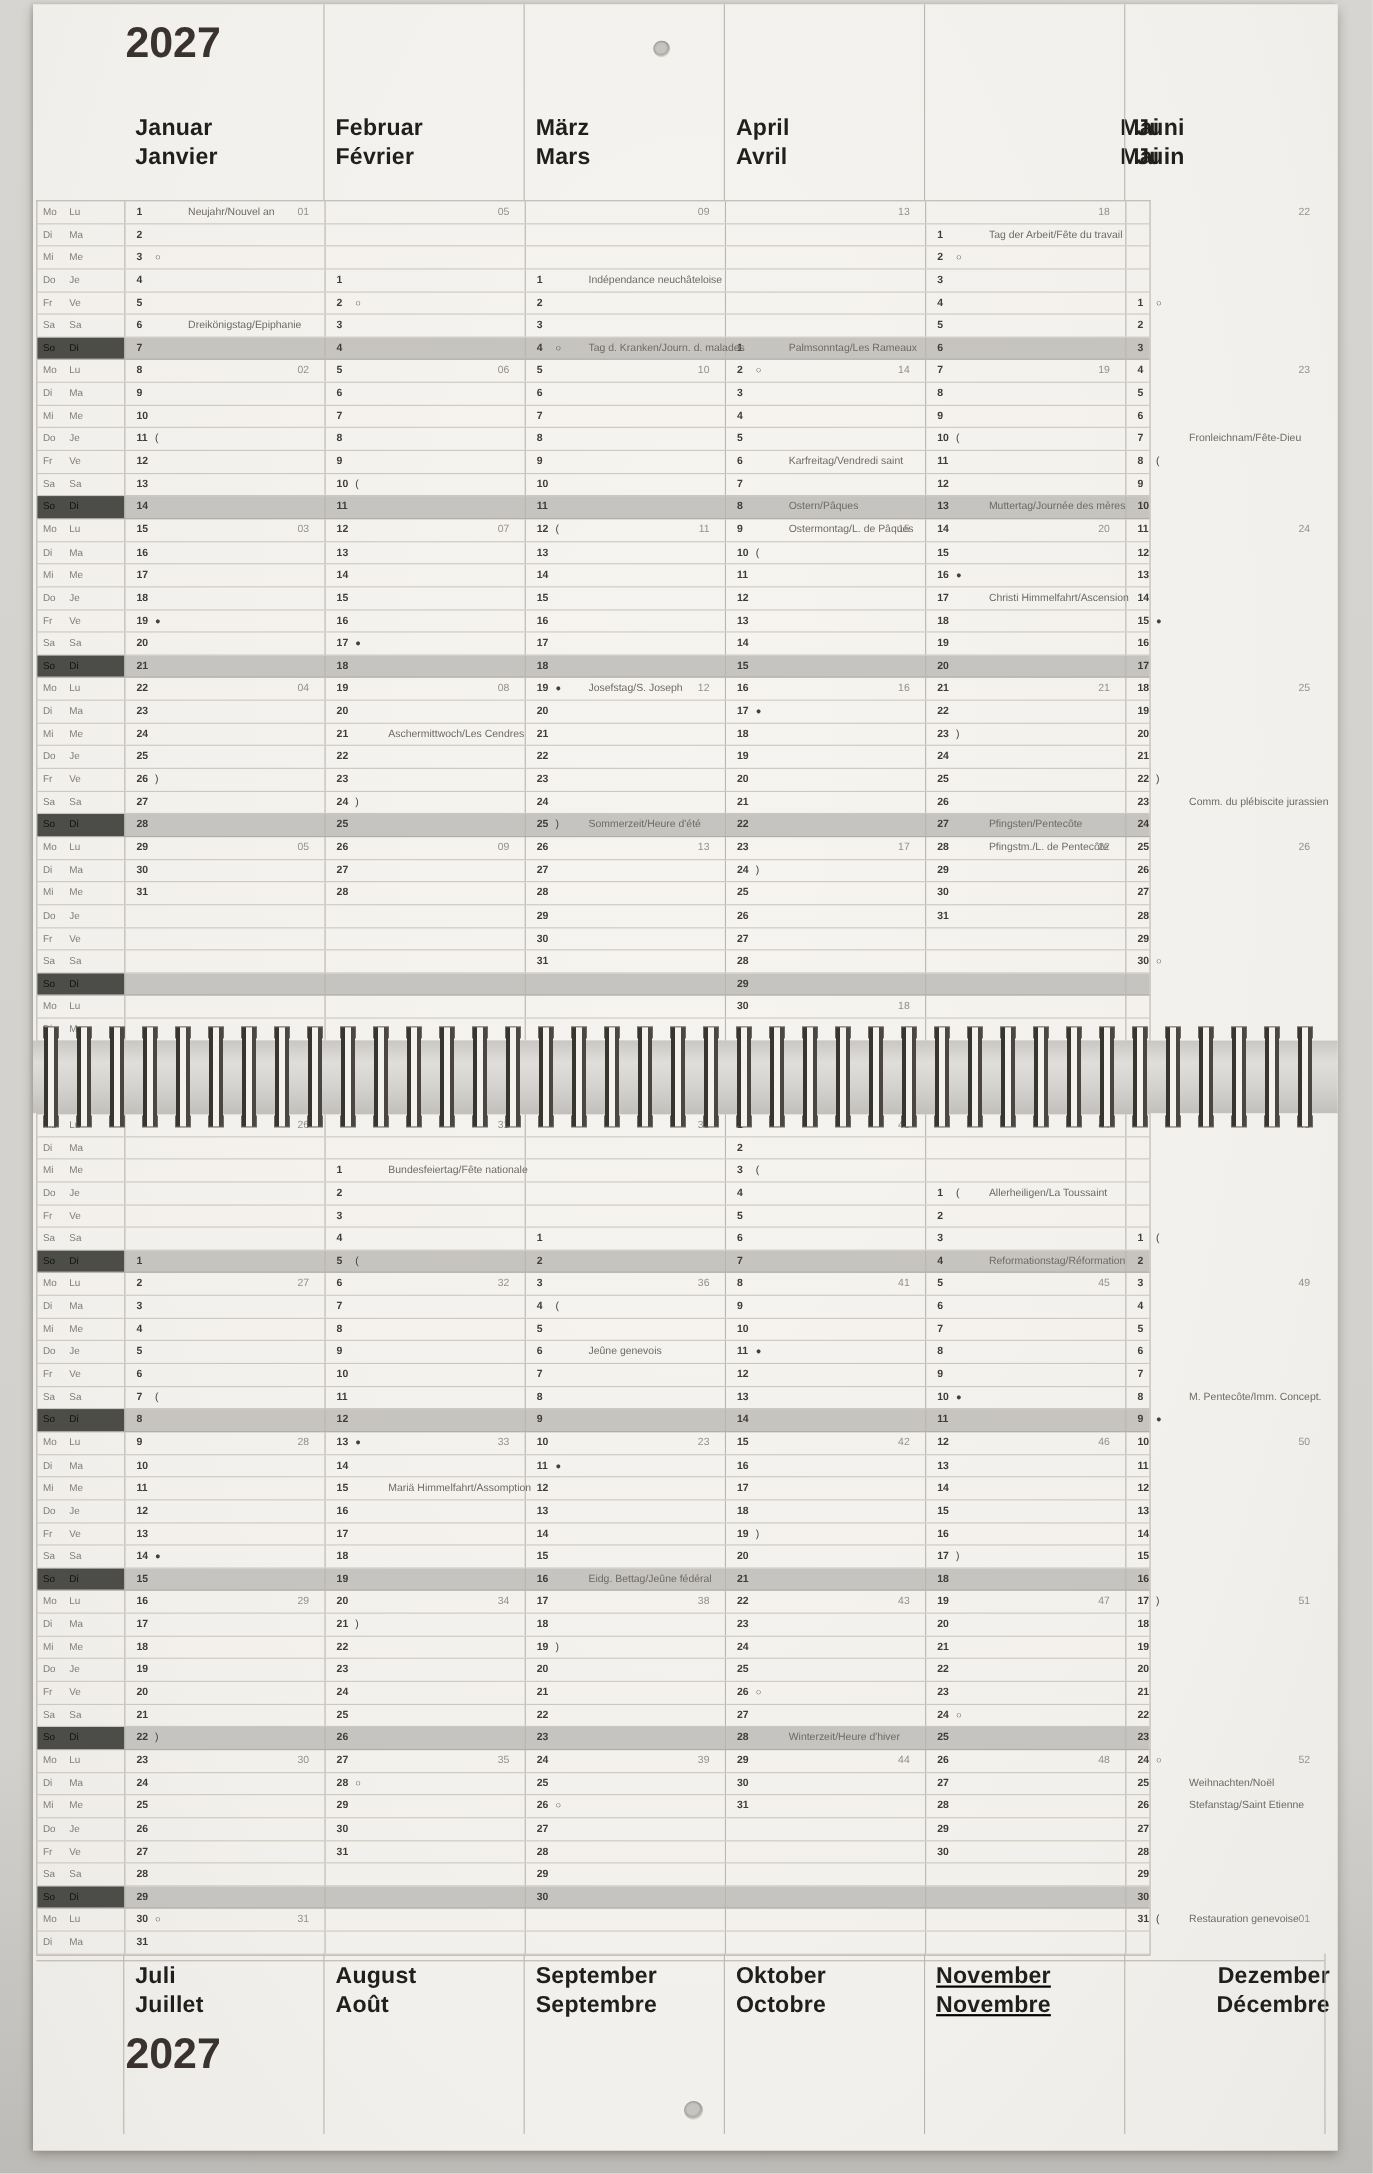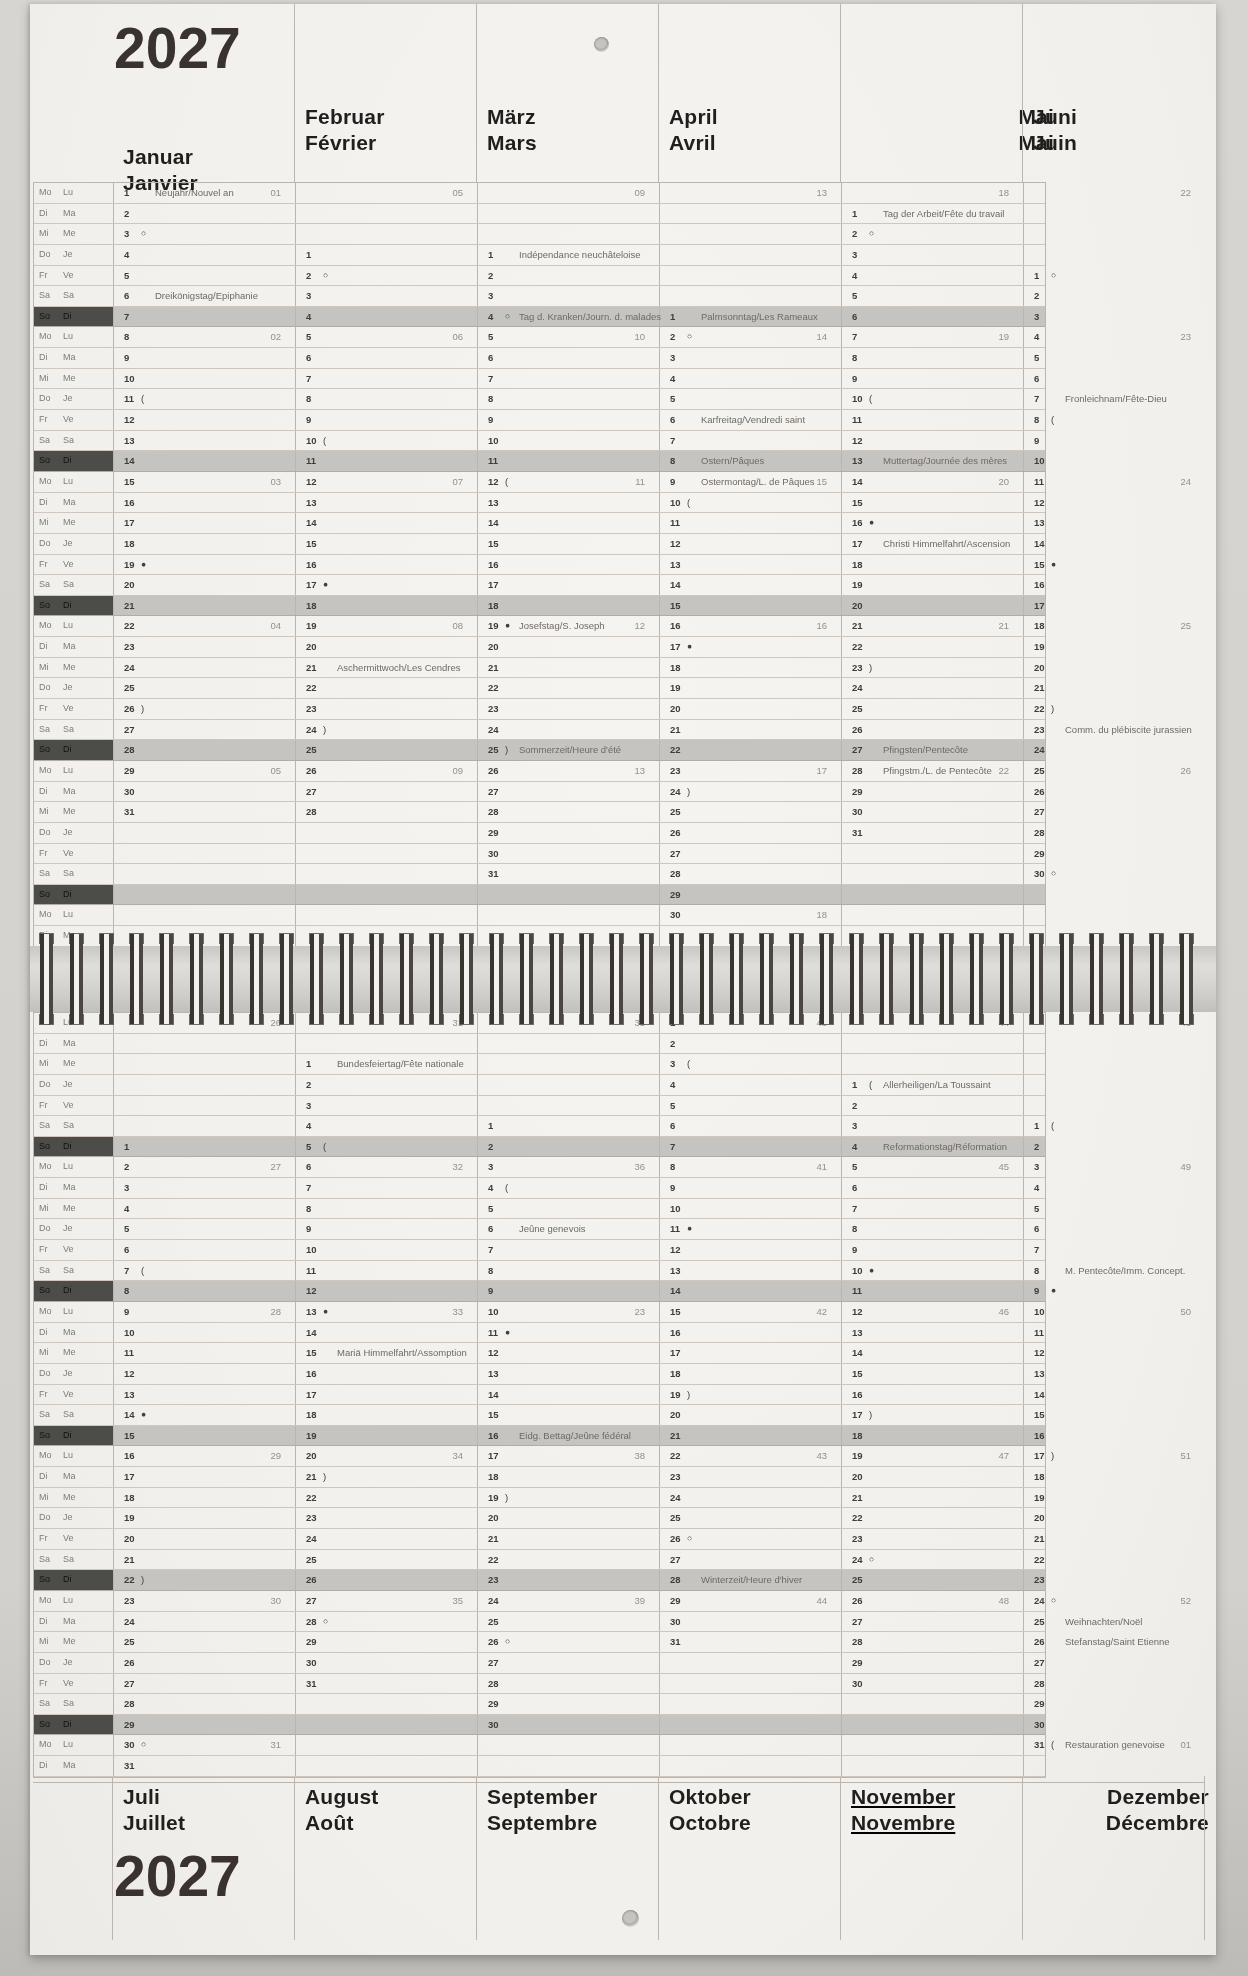--- a/index.html
+++ b/index.html
@@ -19,21 +19,21 @@
     font-family:"Liberation Sans","DejaVu Sans",sans-serif;
     background:linear-gradient(180deg,#d7d5d1 0%,#d3d1cd 80%,#bdbbb7 100%);
     position:relative;overflow:hidden;
   }
   .page{
     position:absolute;left:30px;top:4px;width:1186px;height:1951px;
     background:radial-gradient(ellipse at 50% 35%,#f5f4f1 0%,#f1f0ec 70%,#ebeae6 100%);
     box-shadow:0 4px 10px rgba(60,55,50,.35), -2px 0 3px rgba(60,55,50,.15);
   }
   .year{
-    position:absolute;left:84px;font-size:57px;font-weight:bold;
+    position:absolute;left:84px;font-size:39px;font-weight:bold;
     color:#3a322e;letter-spacing:0px;line-height:1;
   }
   .year.top{top:16px;}
   .year.bottom{top:1844px;}
   .hole{position:absolute;border-radius:50%;
     background:radial-gradient(circle at 45% 40%, #c6c4c0 0 40%, #aeaba6 55%, #e9e7e3 75%, #f2f1ee 100%);
     box-shadow:inset 0 1px 2px rgba(0,0,0,.25);}
   .hole.top{left:564px;top:33px;width:15px;height:15px;}
   .hole.bottom{left:592px;top:1906px;width:17px;height:17px;}
 
@@ -49,21 +49,21 @@
   .row{display:flex;height:var(--rh);border-bottom:1px solid var(--line);position:relative;}
   .row.sun{background:var(--sun-band);border-bottom-color:#b3aca5;}
   .lab{flex:0 0 79px;position:relative;color:var(--label);font-size:9px;line-height:19px;}
   .lab .d1{position:absolute;left:5px;}
   .lab .d2{position:absolute;left:29px;}
   .row.sun .lab{background:var(--sun-label-bg);color:#121210;font-weight:normal;}
   .cell{flex:0 0 182px;position:relative;border-left:1px solid var(--vline);font-size:9.5px;line-height:19px;}
   .date{position:absolute;left:10px;font-weight:bold;color:var(--ink);}
   .moon{position:absolute;left:27px;color:#44413c;font-size:9.5px;}
   .moon.round{font-size:8.5px;}
-  .hol{position:absolute;left:41px;color:var(--holiday);white-space:nowrap;z-index:2;}
+  .hol{position:absolute;left:57px;color:var(--holiday);white-space:nowrap;z-index:2;}
   .wk{position:absolute;right:14px;color:var(--week);}
 
   .binding{position:absolute;left:30px;width:1186px;top:946px;height:66px;
     background:linear-gradient(180deg,#c9c7c3 0%,#e0deda 30%,#d4d2ce 65%,#c2c0bc 100%);}
   .coils{position:absolute;left:33px;width:1171px;top:934px;height:90px;
     background:repeating-linear-gradient(90deg,
       rgba(0,0,0,0) 0 7px,
       #38352f 7px 11px,
       #f3f2ef 11px 16px,
       #4b4641 16px 20px,
@@ -78,21 +78,21 @@
 </style>
 </head>
 <body>
 
 <div class="page">
   <div class="hole top"></div>
   <div class="hole bottom"></div>
   <div class="year top">2027</div>
   <div class="year bottom">2027</div>
   <div id="top-month-titles">
-      <div class="month-title" style="left: 93px; top: 100px; margin-top: 40px;">
+      <div class="month-title" style="left: 93px; top: 100px;">
         <div>Januar</div>
         <div>Janvier</div>
       </div>
       <div class="month-title" style="left: 275px; top: 100px;">
         <div>Februar</div>
         <div>Février</div>
       </div>
       <div class="month-title" style="left: 457px; top: 100px;">
         <div>März</div>
         <div>Mars</div>

